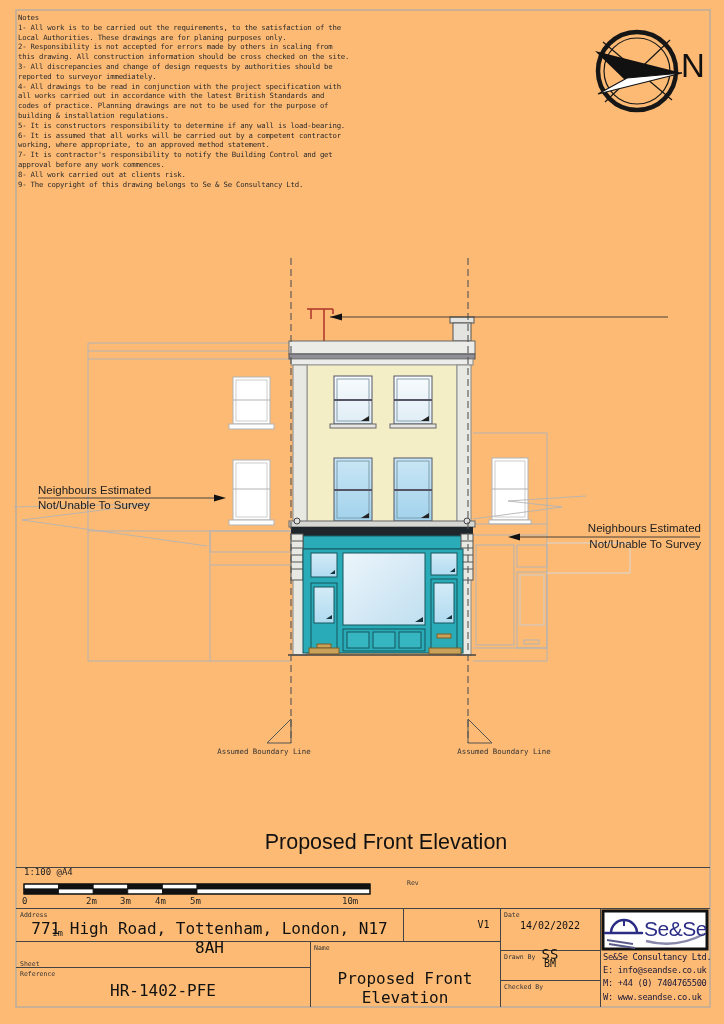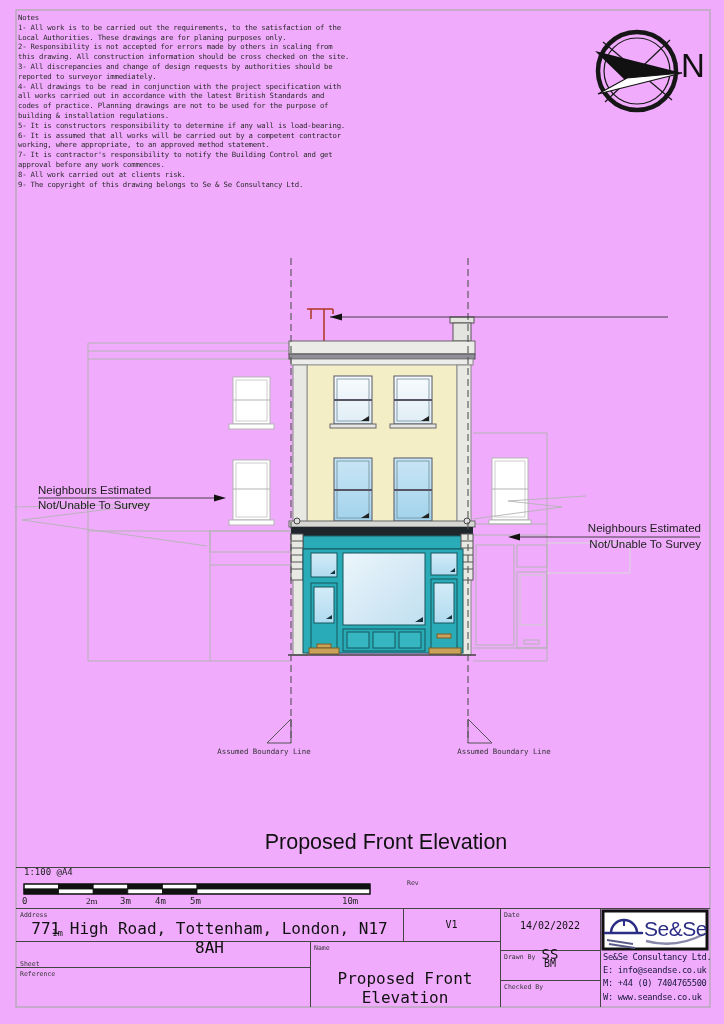--- a/index.html
+++ b/index.html
@@ -1,16 +1,16 @@
 <!DOCTYPE html>
 <html><head>
 <meta charset="utf-8">
 <style>
   html,body{margin:0;padding:0;background:#ffffff;}
-  #sheet{position:relative;width:724px;height:1024px;background:#f0abfc;overflow:hidden;
+  #sheet{position:relative;width:724px;height:1024px;background:#fdba74;overflow:hidden;
          font-family:"Liberation Sans",sans-serif;color:#222;}
   #gfx{position:absolute;left:0;top:0;}
   .abs{position:absolute;}
   .mono{font-family:"DejaVu Sans Mono",monospace;}
   .sans{font-family:"Liberation Sans",sans-serif;}
   .pre{white-space:pre-line;}
   .notes{left:18px;top:13px;width:345px;font-size:7.3px;line-height:9.8px;color:#2a2a2a;letter-spacing:-0.2px;}
   .n-label{left:681px;top:47px;font-size:33px;color:#111;}
   .ann{font-size:11.5px;line-height:15.5px;color:#222;}
   .bl-label{font-size:7.4px;color:#333;transform:translateX(-50%);white-space:nowrap;}
@@ -285,34 +285,35 @@
 Not/Unable To Survey</div>
 
   <div class="abs bl-label mono" style="left:264px;top:747px;">Assumed Boundary Line</div>
   <div class="abs bl-label mono" style="left:504px;top:747px;">Assumed Boundary Line</div>
 
   <div class="abs pagetitle sans">Proposed Front Elevation</div>
 
   <div class="abs scale-label mono">1:100 @A4</div>
   <span class="tick mono" style="left:22px;">0</span>
   <span class="tick mono" style="left:52px;margin-top:32px;">1m</span>
-  <span class="tick mono" style="left:86px;font-family:Liberation Serif, serif;">2m</span>
+  <span class="tick mono" style="left:86px;">2m</span>
   <span class="tick mono" style="left:120px;">3m</span>
   <span class="tick mono" style="left:155px;">4m</span>
   <span class="tick mono" style="left:190px;">5m</span>
   <span class="tick mono" style="left:342px;">10m</span>
 
   <div class="tb-label mono" style="left:20px;top:911px;">Address</div>
   <div class="tb-val mono" style="left:16px;top:919px;width:387px;">771 High Road, Tottenham, London, N17 8AH</div>
   <div class="tb-label mono" style="left:407px;top:879px;">Rev</div>
-  <div class="tb-val mono" style="left:403px;top:919px;width:97px;font-size:10px;">V1</div>
+  <div class="tb-val mono" style="left:403px;top:919px;width:97px;font-size:10px;padding-left:32px;">V1</div>
   <div class="tb-label mono" style="left:20px;top:944px;margin-top:16px;">Sheet</div>
   <div class="tb-label mono" style="left:314px;top:944px;">Name</div>
   <div class="tb-val mono" style="left:310px;top:969px;width:190px;">Proposed Front Elevation</div>
   <div class="tb-label mono" style="left:20px;top:970px;">Reference</div>
+  <div class="tb-val mono" style="left:16px;top:981px;width:294px;">HR-1402-PFE</div>
   <div class="tb-label mono" style="left:504px;top:911px;">Date</div>
   <div class="tb-val mono" style="left:500px;top:920px;width:100px;font-size:10px;">14/02/2022</div>
   <div class="tb-label mono" style="left:504px;top:953px;">Drawn By</div>
   <div class="tb-val mono" style="left:500px;top:958px;width:100px;font-size:10px;">BM</div>
   <div class="tb-label mono" style="left:504px;top:983px;">Checked By</div>
   <div class="tb-val mono" style="left:500px;top:946px;width:100px;font-size:14px;">SS</div>
 
   <div class="abs logo-text sans">Se&amp;Se</div>
   <div class="abs company mono">
     <div>Se&amp;Se Consultancy Ltd.</div>

